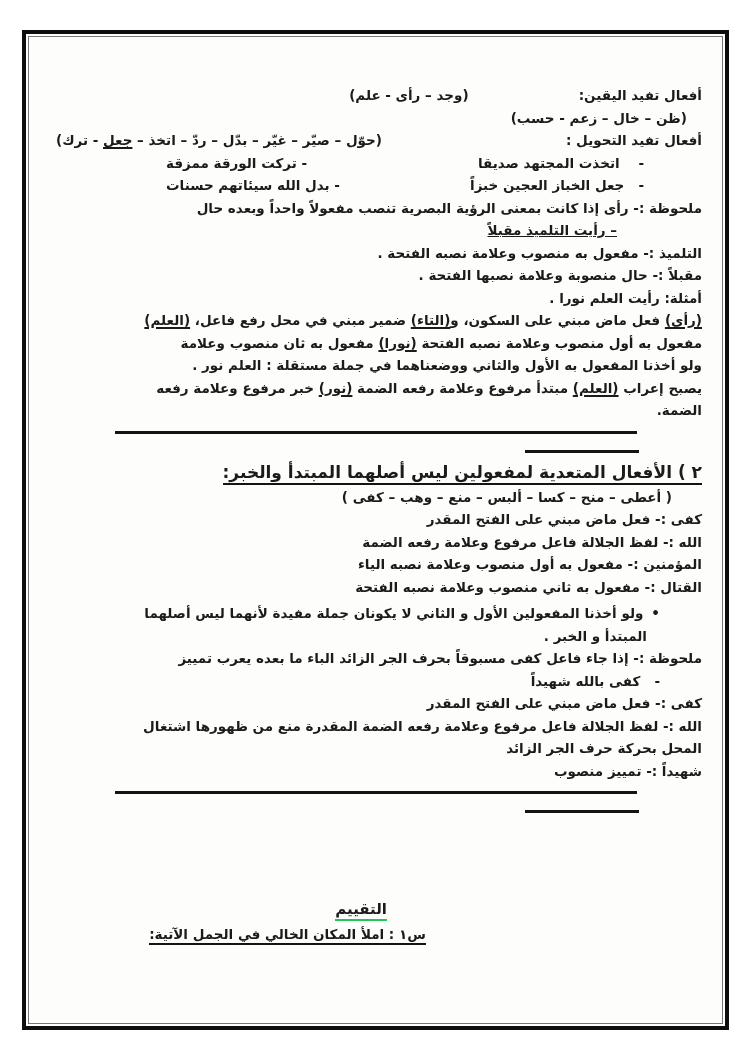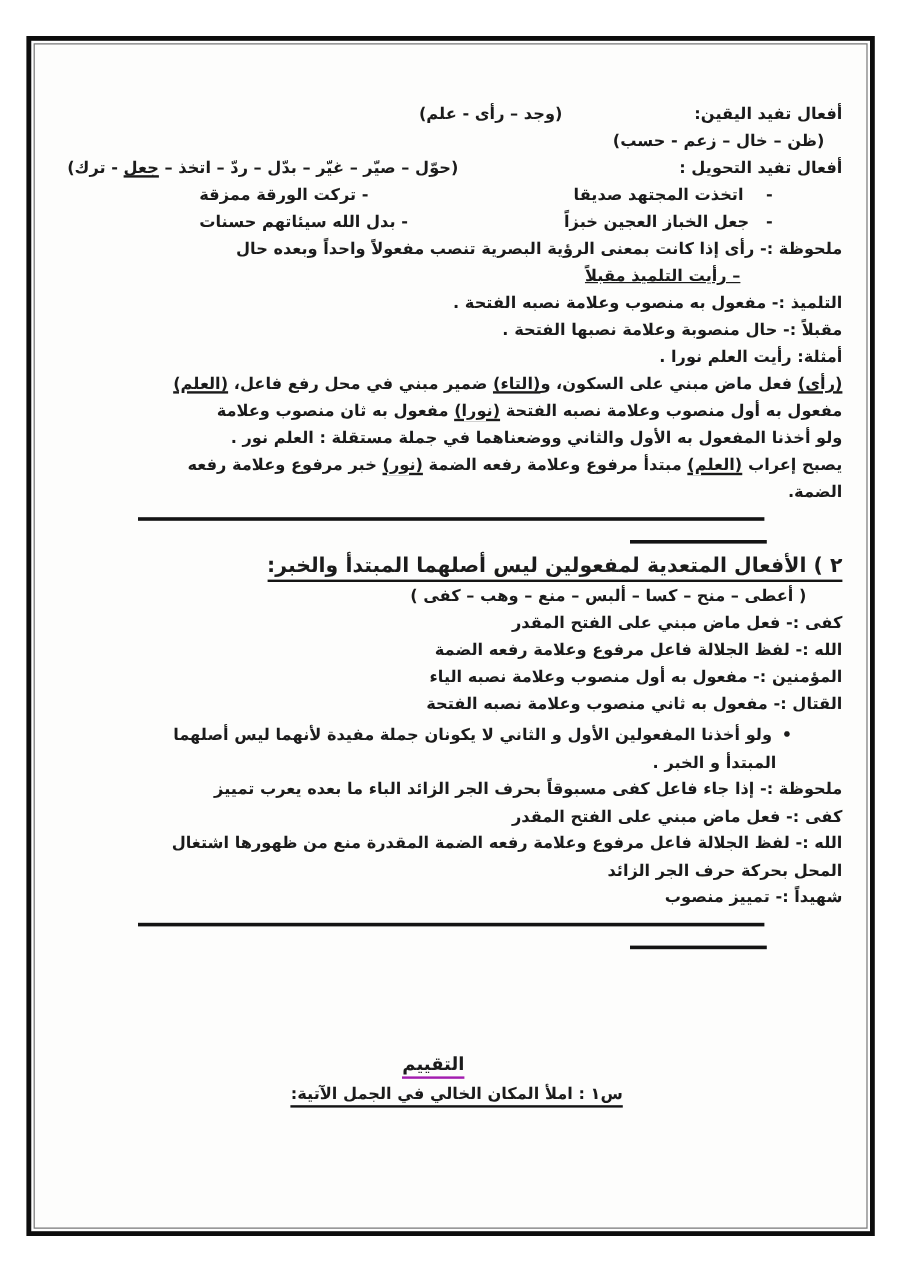--- a/index.html
+++ b/index.html
@@ -35,22 +35,22 @@
   .ind42{padding-right:42px;}
   .ind55{padding-right:55px;}
   .u{text-decoration:underline;text-decoration-thickness:1.5px;text-underline-offset:2px;}
   .hr-long{height:0;border-top:3px solid #141414;width:522px;margin:9px 65px 0 0;}
   .hr-short{height:0;border-top:3px solid #141414;width:114px;margin:16px 63px 0 0;}
   .h2{
     font-size:17px;line-height:24px;margin-top:7px;height:26px;
   }
   .h2 span{border-bottom:2px solid #141414;padding-bottom:1px;}
   .eval-title{margin:84px 315px 0 0;font-size:15px;line-height:24px;height:25px;}
-  .eval-title span{border-bottom:2px solid #a21caf;padding-bottom:1px;}
-  .q1{margin:0 183px 0 0;font-size:13.5px;line-height:24px;}
+  .eval-title span{border-bottom:2px solid #22c55e;padding-bottom:1px;}
+  .q1{margin:0 183px 0 0;font-size:13.5px;line-height:24px;text-align:center;}
   .q1 span{border-bottom:2px solid #141414;padding-bottom:1px;}
   .mt4{margin-top:4px;}
 </style>
 </head>
 <body>
 
 <div class="sheet">
   <div class="content">
 
     <div class="line kv">
@@ -108,20 +108,21 @@
 
     <div class="line">كفى :- فعل ماض مبني على الفتح المقدر</div>
     <div class="line">الله :- لفظ الجلالة فاعل مرفوع وعلامة رفعه الضمة</div>
     <div class="line">المؤمنين :- مفعول به أول منصوب وعلامة نصبه الياء</div>
     <div class="line">القتال :- مفعول به ثاني منصوب وعلامة نصبه الفتحة</div>
 
     <div class="line ind42 mt4"><span>•</span><span class="gap8"></span><span>ولو أخذنا المفعولين الأول و الثاني لا يكونان جملة مفيدة لأنهما ليس أصلهما</span></div>
     <div class="line ind55">المبتدأ و الخبر .</div>
 
     <div class="line">ملحوظة :- إذا جاء فاعل كفى مسبوقاً بحرف الجر الزائد الباء ما بعده يعرب تمييز</div>
+    <div class="line ind42">-&nbsp;&nbsp; كفى بالله شهيداً</div>
     <div class="line">كفى :- فعل ماض مبني على الفتح المقدر</div>
     <div class="line">الله :- لفظ الجلالة فاعل مرفوع وعلامة رفعه الضمة المقدرة منع من ظهورها اشتغال</div>
     <div class="line">المحل بحركة حرف الجر الزائد</div>
     <div class="line">شهيداً :- تمييز منصوب</div>
 
     <div class="hr-long"></div>
     <div class="hr-short"></div>
 
     <div class="eval-title"><span>التقييم</span></div>
     <div class="q1"><span>س١ : املأ المكان الخالي في الجمل الآتية:</span></div>

